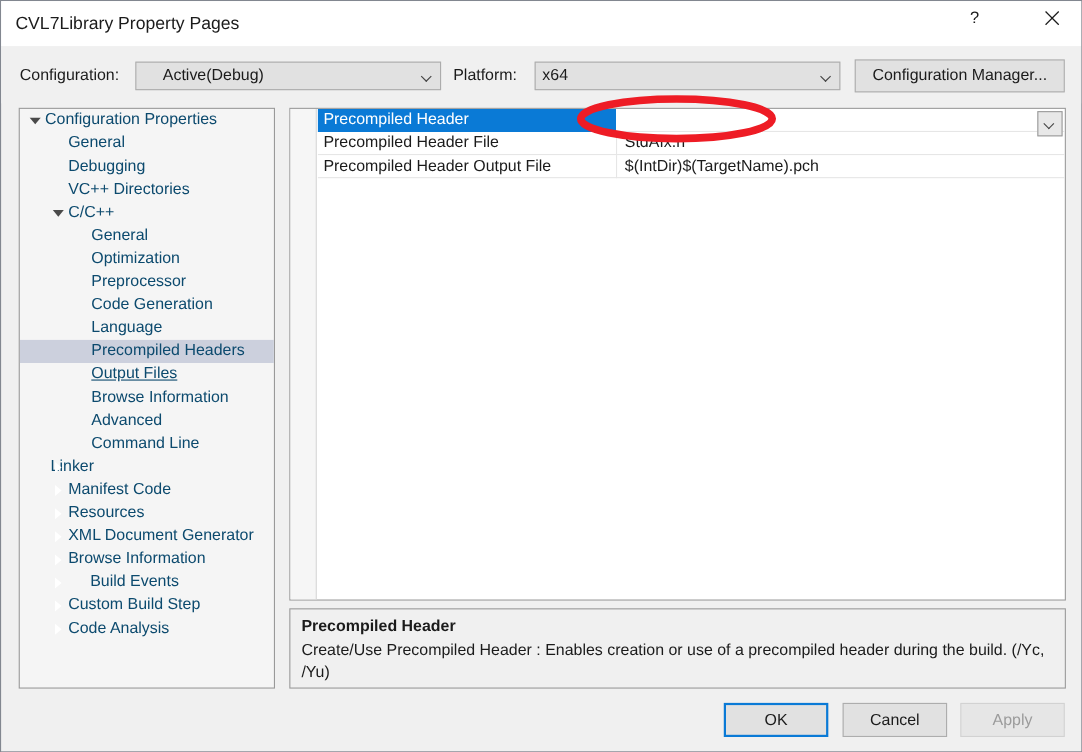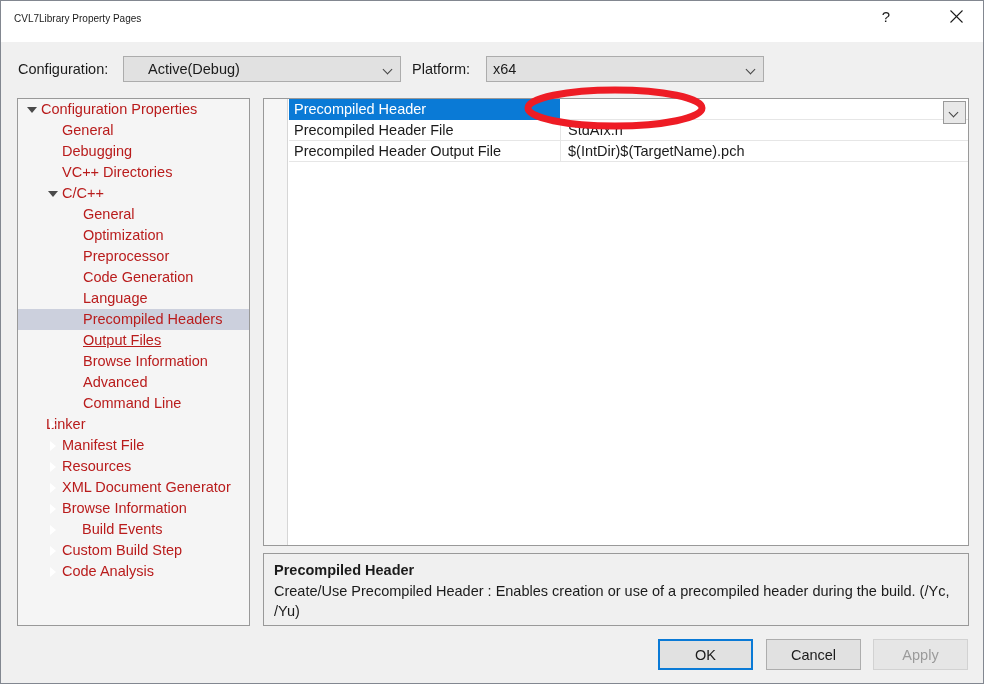--- a/index.html
+++ b/index.html
@@ -27,21 +27,21 @@
     left: 0; top: 0;
     width: 982px;
     height: 41px;
     background: #ffffff;
     box-sizing: border-box;
   }
   .titlebar-text {
     position: absolute;
     left: 13px;
     top: 12px;
-    font-size: 10px;
+    font-size: 16px;
     color: #1b1b1b;
     white-space: nowrap;
   }
   .title-btn {
     position: absolute;
     top: 0;
     width: 46px;
     height: 31px;
     display: flex;
     align-items: center;
@@ -150,21 +150,21 @@
     background: #f5f5f5;
     border: 1px solid #999999;
     box-sizing: border-box;
     overflow: hidden;
   }
   .tree-item {
     position: relative;
     height: 21px;
     line-height: 21px;
     font-size: 14.5px;
-    color: #b91c1c;
+    color: #0c4a6e;
     white-space: nowrap;
     cursor: default;
     display: flex;
     align-items: flex-start;
   }
   .tree-item.selected {
     background: #ccd0dd;
   }
   .tree-glyph {
     position: absolute;
@@ -379,20 +379,21 @@
   </div>
 
   <div class="lbl lbl-platform">Platform:</div>
   <div class="combo combo-platform">
     <span class="combo-text">x64</span>
     <span class="combo-arrow">
         <span class="chev"></span>
       </span>
   </div>
 
+  <button class="btn btn-cfgmgr">Configuration Manager...</button>
 
   <div class="tree-panel">
     <div id="tree-list">
         <div class="tree-item">
           <span class="tree-glyph" style="left: 6px;">
             <span class="tri-down"></span>
           </span>
           <span class="tree-label" style="margin-left: 23px;">Configuration Properties</span>
         </div>
         <div class="tree-item">
@@ -443,21 +444,21 @@
         <div class="tree-item">
           <span class="tree-glyph" style="left: 27px;">
             <span class="tri-right"></span>
           </span>
           <span class="tree-label" style="margin-left: 28px;">Linker</span>
         </div>
         <div class="tree-item">
           <span class="tree-glyph" style="left: 27px;">
             <span class="tri-right"></span>
           </span>
-          <span class="tree-label" style="margin-left: 44px;">Manifest File</span>
+          <span class="tree-label" style="margin-left: 44px;">Manifest Code</span>
         </div>
         <div class="tree-item">
           <span class="tree-glyph" style="left: 27px;">
             <span class="tri-right"></span>
           </span>
           <span class="tree-label" style="margin-left: 44px;">Resources</span>
         </div>
         <div class="tree-item">
           <span class="tree-glyph" style="left: 27px;">
             <span class="tri-right"></span>

